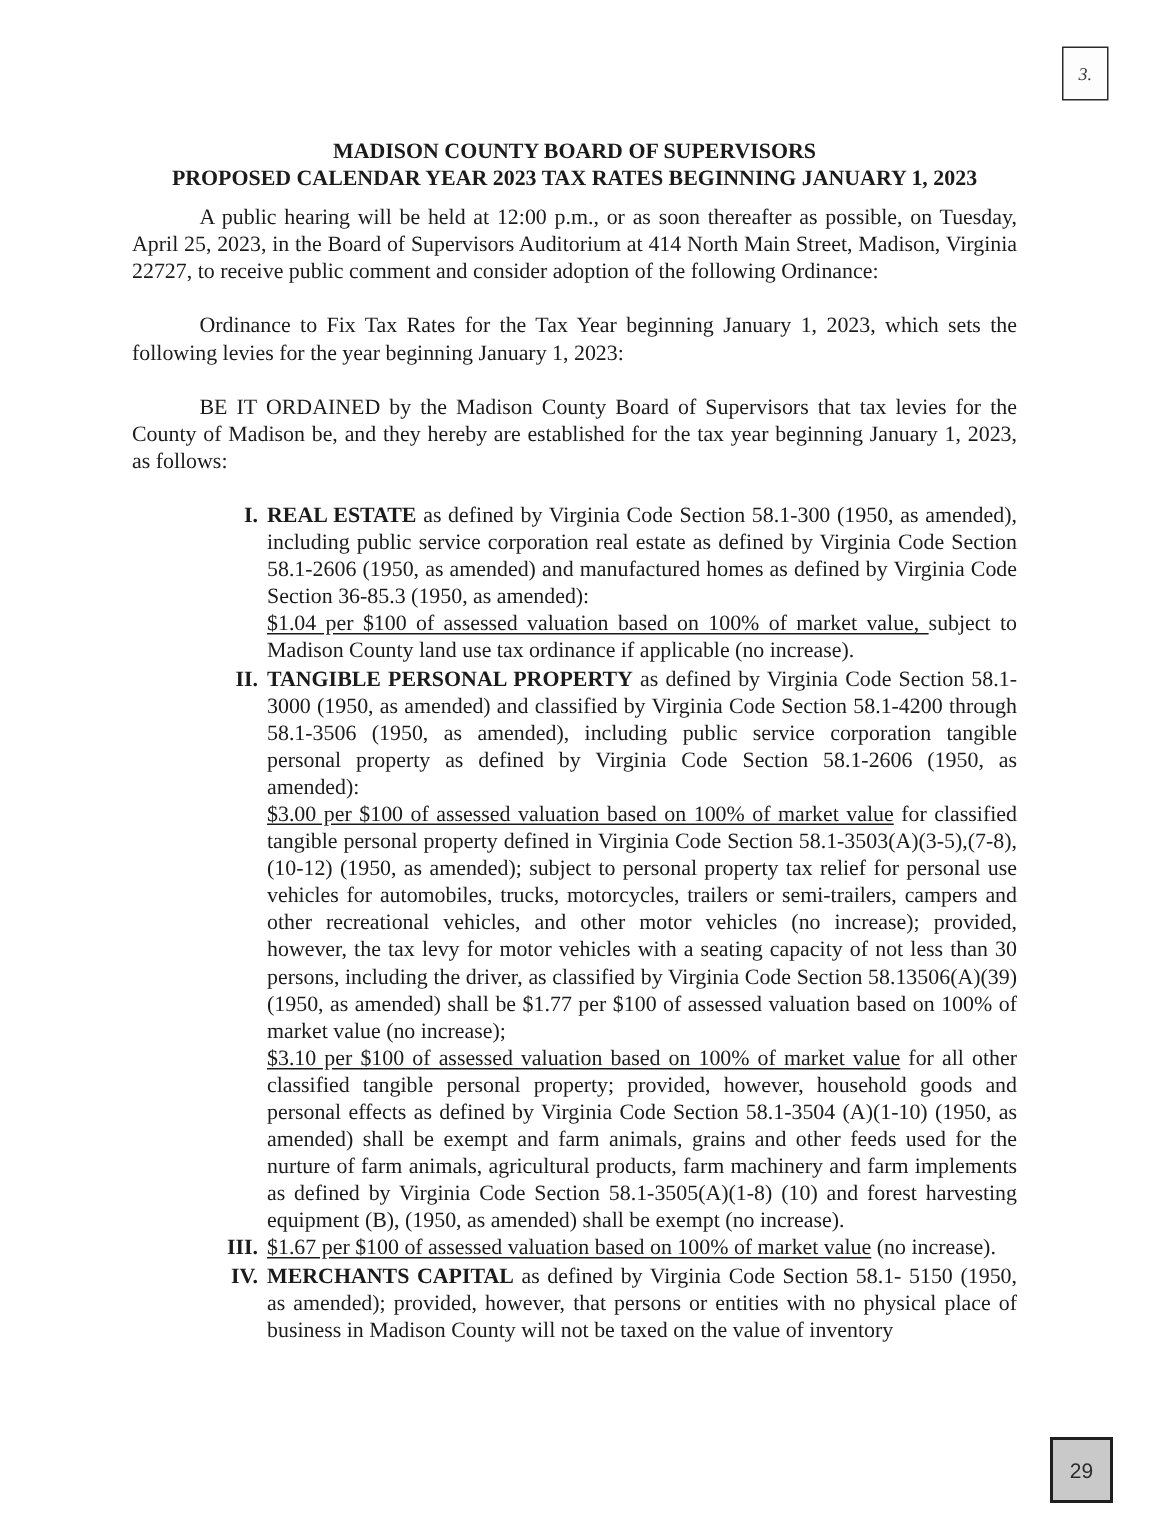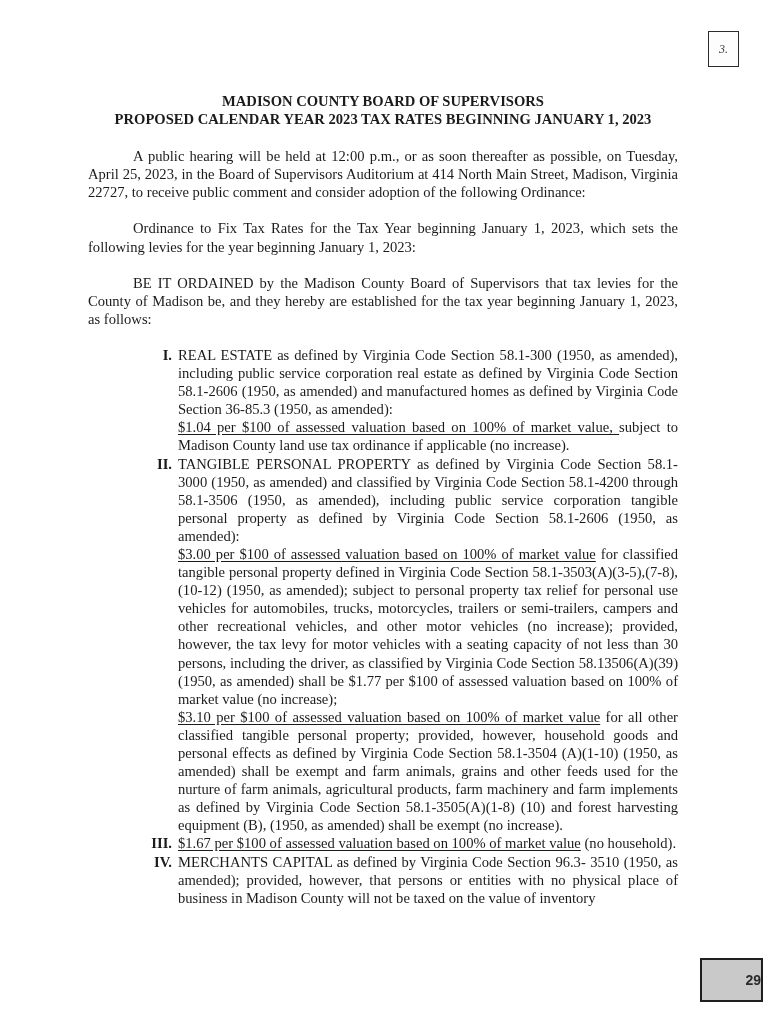--- a/index.html
+++ b/index.html
@@ -16,21 +16,21 @@
   }
   .content {
     position: absolute;
     left: 88px;
     top: 92px;
     width: 590px;
   }
   .doc-title {
     text-align: center;
     font-weight: bold;
-    margin: 0 0 19px 0;
+    margin: 0 0 8px 0;
   }
   .para {
     margin: 0 0 18px 0;
     text-align: justify;
     text-indent: 45px;
   }
   .para.bold { font-weight: normal; }
   .tax-list { margin: 0; }
   .tax-item {
     position: relative;
@@ -39,21 +39,21 @@
   }
   .tax-item .marker {
     position: absolute;
     left: 0;
     top: 0;
     width: 84px;
     text-align: right;
     font-weight: bold;
   }
   .block { margin: 0; }
-  .seg-bold { font-weight: normal; }
+  .seg-bold { font-weight: bold; }
   .seg-underline { text-decoration: underline; text-underline-offset: 2px; }
   .page-box-top {
     position: absolute;
     left: 708px;
     top: 31px;
     width: 31px;
     height: 36px;
     box-sizing: border-box;
     border: 1.5px solid #2b2b2b;
     background: #fdfdfd;
@@ -61,32 +61,31 @@
     align-items: center;
     justify-content: center;
     font-style: italic;
     font-size: 12px;
     color: #3a3a3a;
   }
   .page-box-bottom {
     position: absolute;
     left: 700px;
     top: 958px;
-    width: 63px;
+    width: 42px;
     height: 44px;
     box-sizing: border-box;
     border: 2px solid #1f1f1f;
     background: #c9c9c9;
     display: flex;
     align-items: center;
-    justify-content: flex-end;
+    justify-content: center;
     font-family: "Liberation Sans", sans-serif;
     font-size: 14px;
     color: #2a2a2a;
-    font-weight: bold;
   }
 </style>
 </head>
 <body>
 
 <div class="page">
 
   <div class="page-box-top">
     <span>3.</span>
   </div>
@@ -111,25 +110,25 @@
           <div class="block"><span class="seg-underline">$1.04 per $100 of assessed valuation based on 100% of market value, </span><span class="">subject to Madison County land use tax ordinance if applicable (no increase).</span></div>
         </div>
         <div class="tax-item">
           <span class="marker">II.</span>
           <div class="block"><span class="seg-bold ">TANGIBLE PERSONAL PROPERTY</span><span class=""> as defined by Virginia Code Section 58.1-3000 (1950, as amended) and classified by Virginia Code Section 58.1-4200 through 58.1-3506 (1950, as amended), including public service corporation tangible personal property as defined by Virginia Code Section 58.1-2606 (1950, as amended):</span></div>
           <div class="block"><span class="seg-underline">$3.00 per $100 of assessed valuation based on 100% of market value</span><span class=""> for classified tangible personal property defined in Virginia Code Section 58.1-3503(A)(3-5),(7-8),(10-12) (1950, as amended); subject to personal property tax relief for personal use vehicles for automobiles, trucks, motorcycles, trailers or semi-trailers, campers and other recreational vehicles, and other motor vehicles (no increase); provided, however, the tax levy for motor vehicles with a seating capacity of not less than 30 persons, including the driver, as classified by Virginia Code Section 58.13506(A)(39) (1950, as amended) shall be $1.77 per $100 of assessed valuation based on 100% of market value (no increase);</span></div>
           <div class="block"><span class="seg-underline">$3.10 per $100 of assessed valuation based on 100% of market value</span><span class=""> for all other classified tangible personal property; provided, however, household goods and personal effects as defined by Virginia Code Section 58.1-3504 (A)(1-10) (1950, as amended) shall be exempt and farm animals, grains and other feeds used for the nurture of farm animals, agricultural products, farm machinery and farm implements as defined by Virginia Code Section 58.1-3505(A)(1-8) (10) and forest harvesting equipment (B), (1950, as amended) shall be exempt (no increase).</span></div>
         </div>
         <div class="tax-item">
           <span class="marker">III.</span>
-          <div class="block"><span class="seg-underline">$1.67 per $100 of assessed valuation based on 100% of market value</span><span class=""> (no household).</span></div>
+          <div class="block"><span class="seg-underline">$1.67 per $100 of assessed valuation based on 100% of market value</span><span class=""> (no increase).</span></div>
         </div>
         <div class="tax-item">
           <span class="marker">IV.</span>
-          <div class="block"><span class="seg-bold ">MERCHANTS CAPITAL</span><span class=""> as defined by Virginia Code Section 96.3- 3510 (1950, as amended); provided, however, that persons or entities with no physical place of business in Madison County will not be taxed on the value of inventory</span></div>
+          <div class="block"><span class="seg-bold ">MERCHANTS CAPITAL</span><span class=""> as defined by Virginia Code Section 58.1- 5150 (1950, as amended); provided, however, that persons or entities with no physical place of business in Madison County will not be taxed on the value of inventory</span></div>
         </div>
       </div>
 
   </div>
 
   <div class="page-box-bottom">
     <span>29</span>
   </div>
 
 </div>

